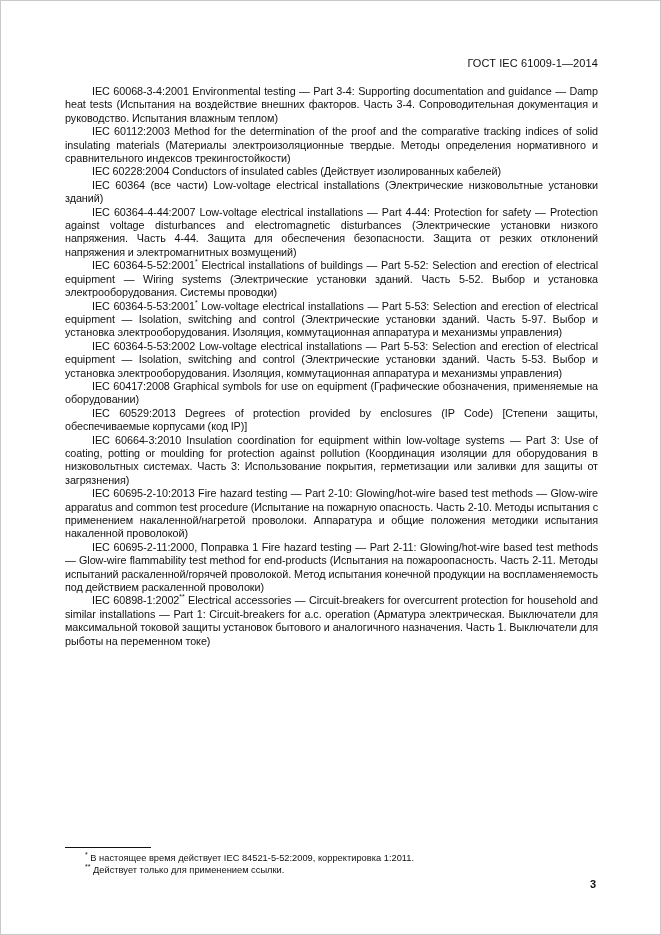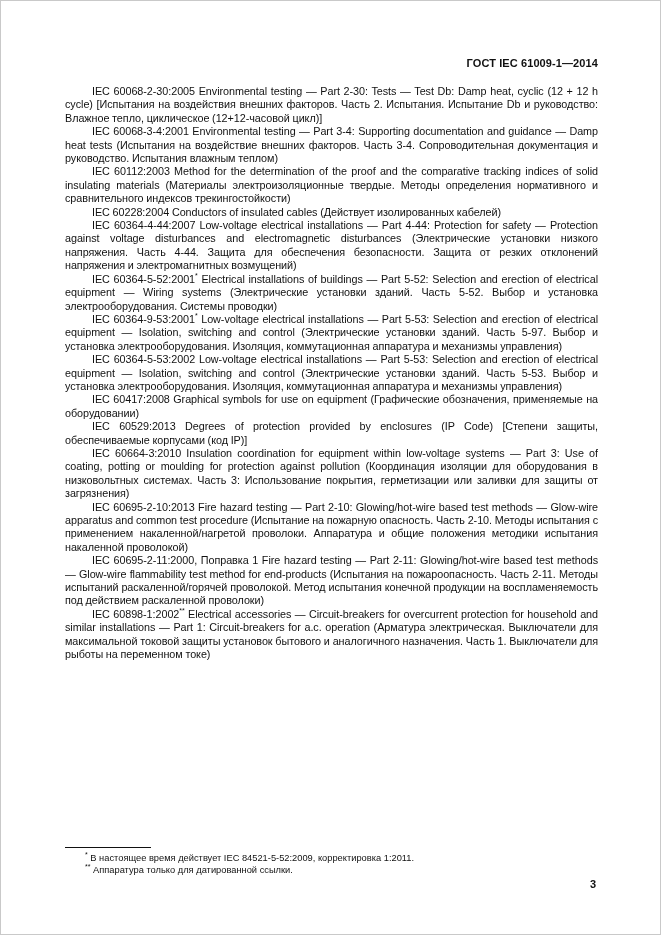--- a/index.html
+++ b/index.html
@@ -13,21 +13,21 @@
     color: #111111;
     font-family: "Liberation Sans", sans-serif;
     position: relative;
     display: flex;
     flex-direction: column;
     padding: 56px 62px 58px 64px;
   }
   .doc-header {
     text-align: right;
     font-size: 11px;
-    font-weight: bold;
+    font-weight: normal;
     line-height: 13px;
     margin-bottom: 15px;
     letter-spacing: 0.1px;
   }
   .doc-body p.para {
     font-size: 10.8px;
     line-height: 13.4px;
     text-align: justify;
     text-indent: 27px;
     letter-spacing: -0.05px;
@@ -63,41 +63,41 @@
   }
 </style>
 </head>
 <body>
 
 <div class="page">
 
   <div class="doc-header">ГОСТ IEC 61009-1—2014</div>
 
   <div class="doc-body">
-    <p class="para">IEC 60068-2-30:2005 Environmental testing — Part 2-30: Tests — Test Db: Damp heat, cyclic (12 + 12 h cycle) [Испытания на воздействия внешних факторов. Часть 2. Испытания. Испытание Db и руководство: Влажное тепло, циклическое (12+12-часовой цикл)]</p>
     <p class="para">IEC 60068-3-4:2001 Environmental testing — Part 3-4: Supporting documentation and guidance — Damp heat tests (Испытания на воздействие внешних факторов. Часть 3-4. Сопроводительная документация и руководство. Испытания влажным теплом)</p>
     <p class="para">IEC 60112:2003 Method for the determination of the proof and the comparative tracking indices of solid insulating materials (Материалы электроизоляционные твердые. Методы определения нормативного и сравнительного индексов трекингостойкости)</p>
     <p class="para">IEC 60228:2004 Conductors of insulated cables (Действует изолированных кабелей)</p>
+    <p class="para">IEC 60364 (все части) Low-voltage electrical installations (Электрические низковольтные установки зданий)</p>
     <p class="para">IEC 60364-4-44:2007 Low-voltage electrical installations — Part 4-44: Protection for safety — Protection against voltage disturbances and electromagnetic disturbances (Электрические установки низкого напряжения. Часть 4-44. Защита для обеспечения безопасности. Защита от резких отклонений напряжения и электромагнитных возмущений)</p>
 
     <p class="para"><span>IEC 60364-5-52:2001</span><sup>*</sup><span> Electrical installations of buildings — Part 5-52: Selection and erection of electrical equipment — Wiring systems (Электрические установки зданий. Часть 5-52. Выбор и установка электрооборудования. Системы проводки)</span></p>
 
-    <p class="para"><span>IEC 60364-9-53:2001</span><sup>*</sup><span> Low-voltage electrical installations — Part 5-53: Selection and erection of electrical equipment — Isolation, switching and control (Электрические установки зданий. Часть 5-97. Выбор и установка электрооборудования. Изоляция, коммутационная аппаратура и механизмы управления)</span></p>
+    <p class="para"><span>IEC 60364-5-53:2001</span><sup>*</sup><span> Low-voltage electrical installations — Part 5-53: Selection and erection of electrical equipment — Isolation, switching and control (Электрические установки зданий. Часть 5-97. Выбор и установка электрооборудования. Изоляция, коммутационная аппаратура и механизмы управления)</span></p>
 
     <p class="para">IEC 60364-5-53:2002 Low-voltage electrical installations — Part 5-53: Selection and erection of electrical equipment — Isolation, switching and control (Электрические установки зданий. Часть 5-53. Выбор и установка электрооборудования. Изоляция, коммутационная аппаратура и механизмы управления)</p>
     <p class="para">IEC 60417:2008 Graphical symbols for use on equipment (Графические обозначения, применяемые на оборудовании)</p>
     <p class="para">IEC 60529:2013 Degrees of protection provided by enclosures (IP Code) [Степени защиты, обеспечиваемые корпусами (код IP)]</p>
     <p class="para">IEC 60664-3:2010 Insulation coordination for equipment within low-voltage systems — Part 3: Use of coating, potting or moulding for protection against pollution (Координация изоляции для оборудования в низковольтных системах. Часть 3: Использование покрытия, герметизации или заливки для защиты от загрязнения)</p>
     <p class="para">IEC 60695-2-10:2013 Fire hazard testing — Part 2-10: Glowing/hot-wire based test methods — Glow-wire apparatus and common test procedure (Испытание на пожарную опасность. Часть 2-10. Методы испытания с применением накаленной/нагретой проволоки. Аппаратура и общие положения методики испытания накаленной проволокой)</p>
     <p class="para">IEC 60695-2-11:2000, Поправка 1 Fire hazard testing — Part 2-11: Glowing/hot-wire based test methods — Glow-wire flammability test method for end-products (Испытания на пожароопасность. Часть 2-11. Методы испытаний раскаленной/горячей проволокой. Метод испытания конечной продукции на воспламеняемость под действием раскаленной проволоки)</p>
 
     <p class="para"><span>IEC 60898-1:2002</span><sup>**</sup><span> Electrical accessories — Circuit-breakers for overcurrent protection for household and similar installations — Part 1: Circuit-breakers for a.c. operation (Арматура электрическая. Выключатели для максимальной токовой защиты установок бытового и аналогичного назначения. Часть 1. Выключатели для рыботы на переменном токе)</span></p>
   </div>
 
   <div class="footnotes">
     <div class="fn-rule"></div>
     <p class="fn"><sup>*</sup> <span>В настоящее время действует IEC 84521-5-52:2009, корректировка 1:2011.</span></p>
-    <p class="fn"><sup>**</sup> <span>Аппаратура только для датированной ссылки.</span></p>
+    <p class="fn"><sup>**</sup> <span>Действует только для применением ссылки.</span></p>
   </div>
 
   <div class="page-number">3</div>
 
 </div>
 
 </body></html>

